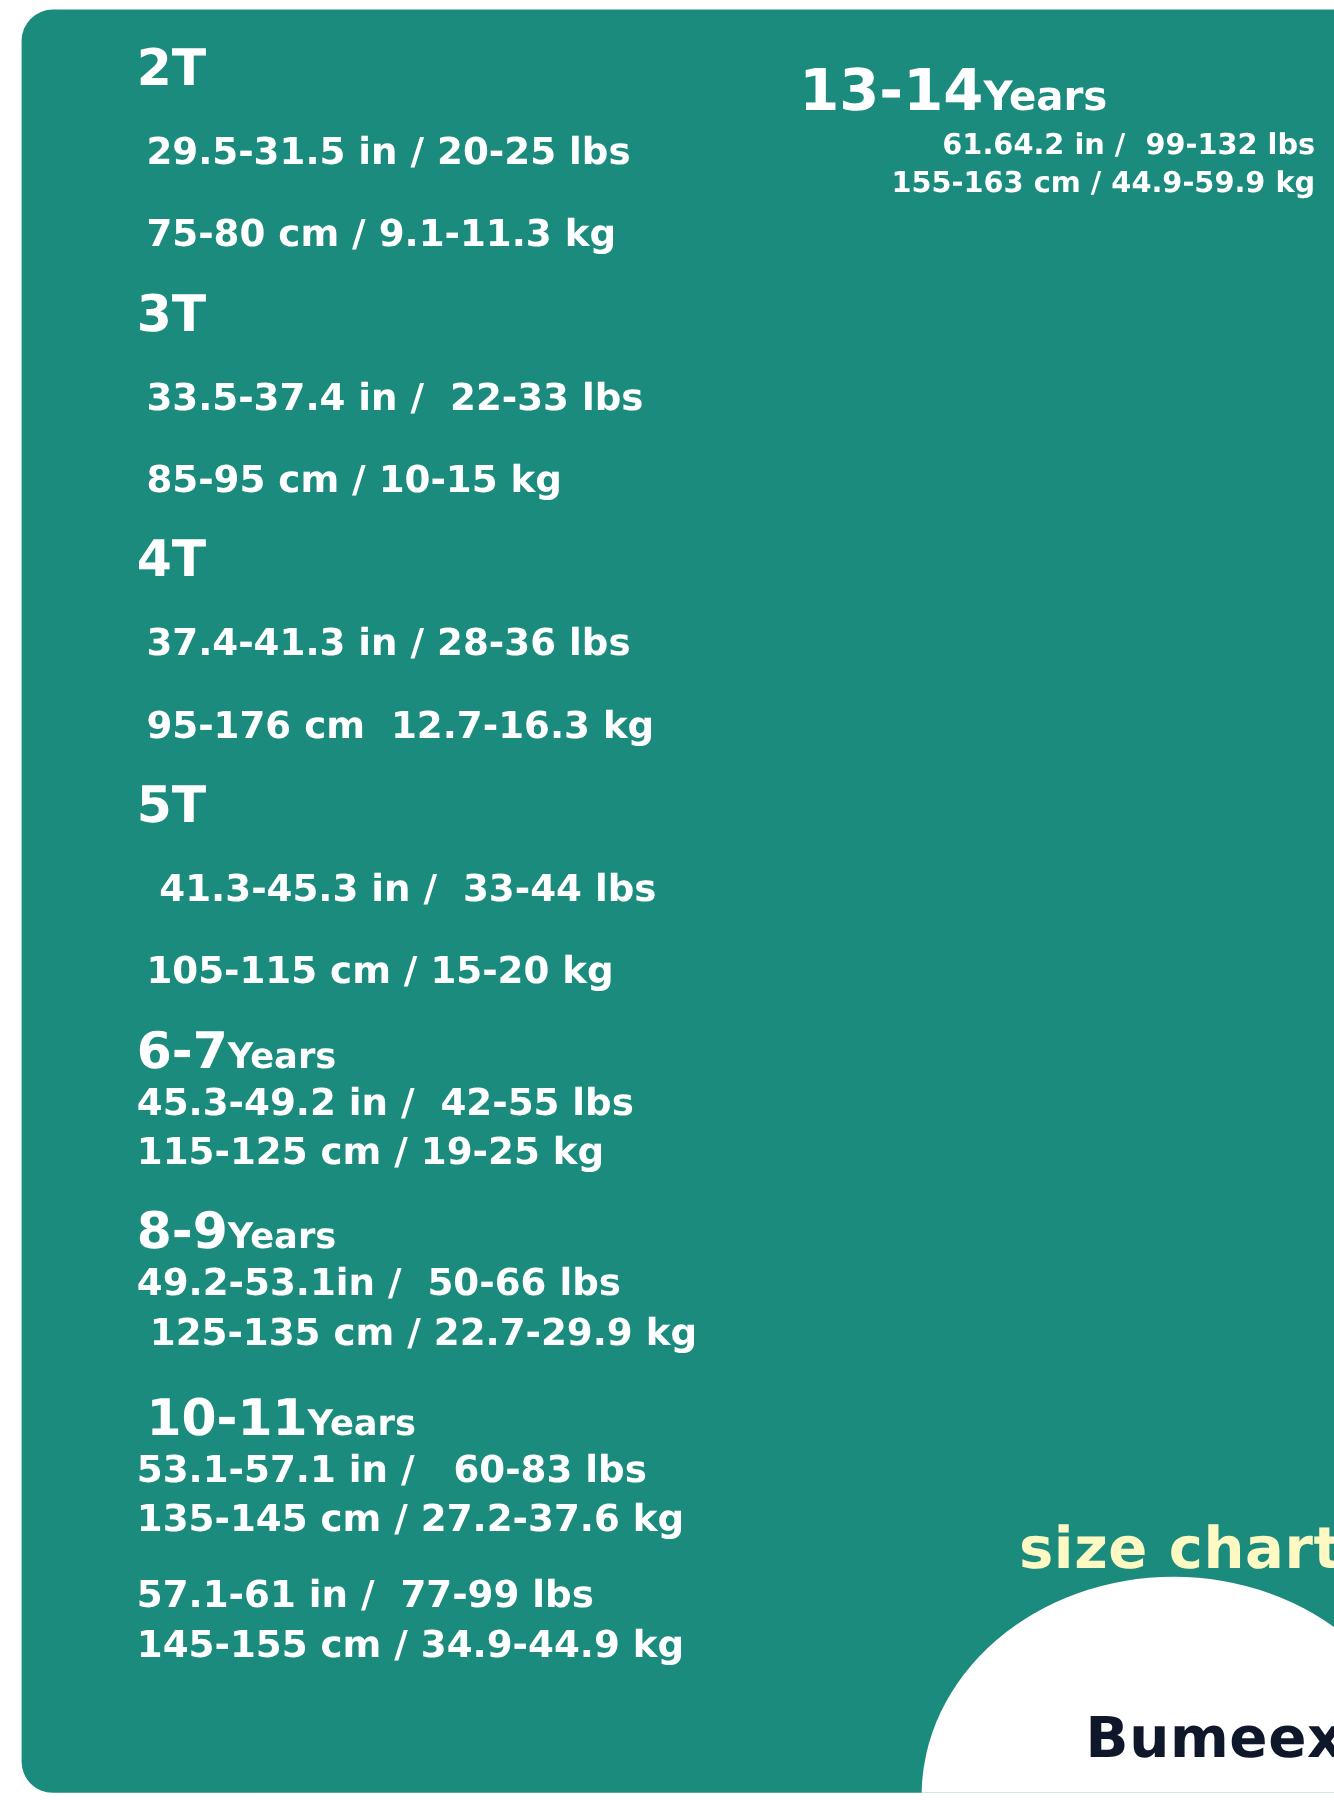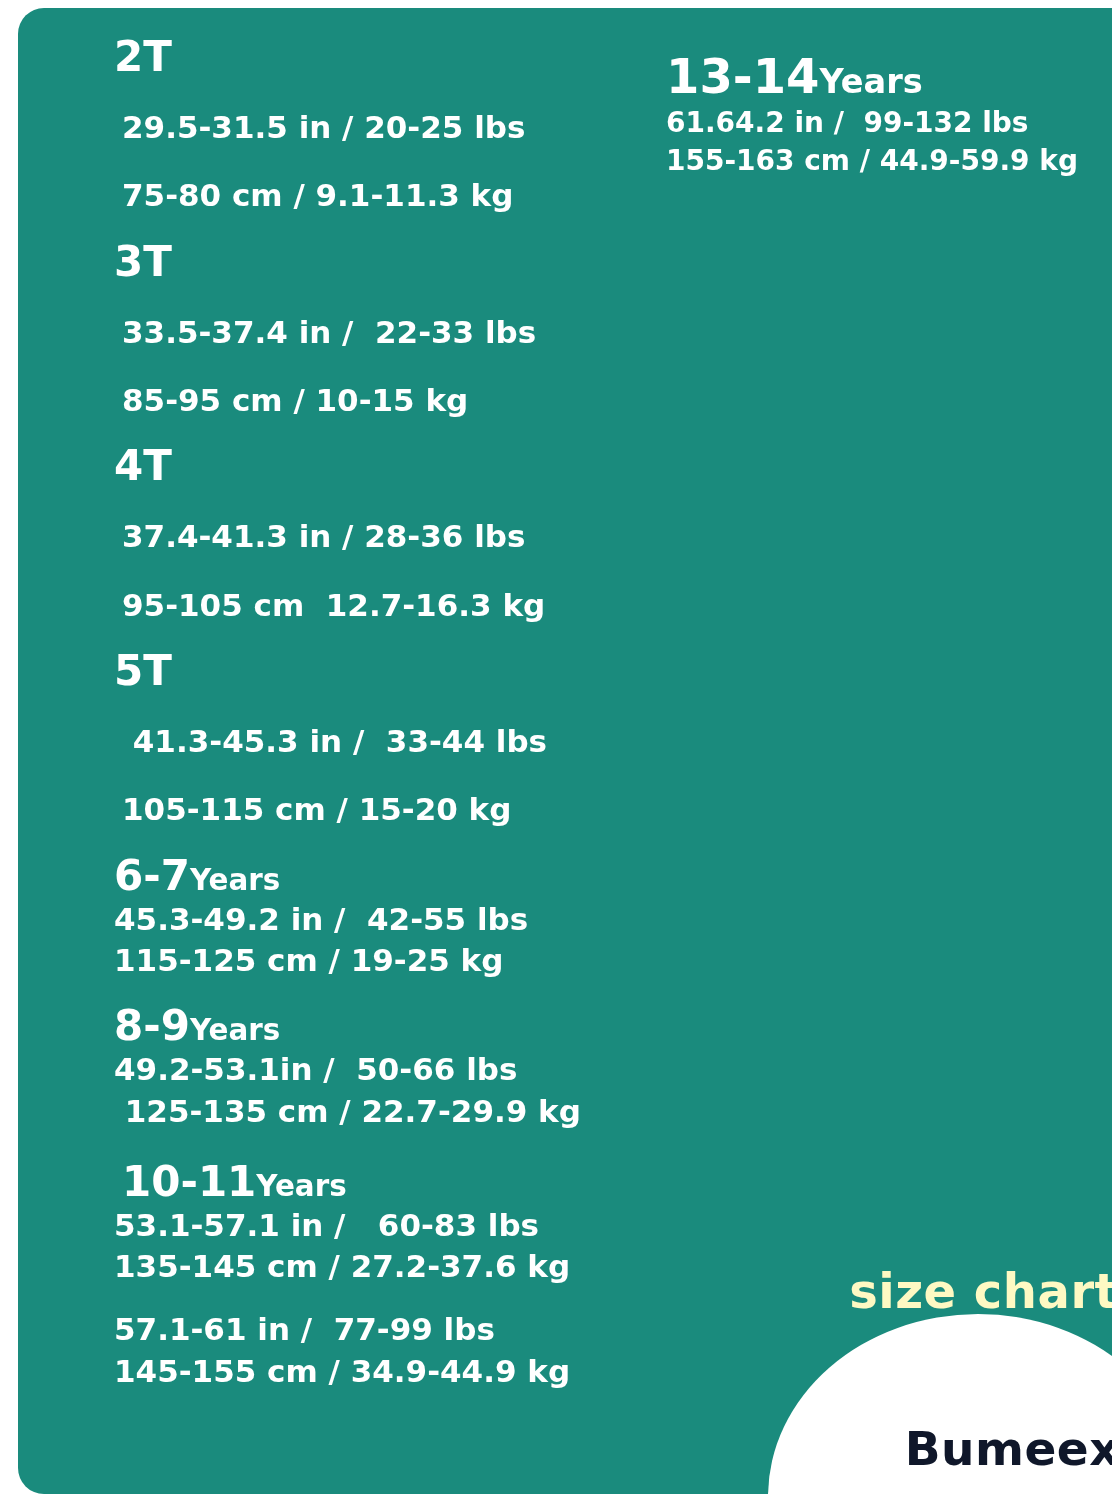--- a/index.html
+++ b/index.html
@@ -57,21 +57,21 @@
     color: #ffffff;
     white-space: pre;
   }
 
   
   .col-left .size-label { font-size: 42px; line-height: 1.10; }
   .col-left .line { font-size: 31px; line-height: 1.33; }
 
   
   .col-right .size-label { font-size: 48px; line-height: 1.12; }
-  .col-right .line { font-size: 28px; line-height: 1.35; }
+  .col-right .line { font-size: 24px; line-height: 1.35; text-align: right; }
 
   .e0 { margin-top: 12px; }
   .entry + .entry { margin-top: 22px; }
 
   .indent-1 { padding-left: 8px; margin-top: 27px; }
 
   .size-chart-text {
     position: absolute;
     right: 30px;
     bottom: 175px;
@@ -115,21 +115,21 @@
 
       <div class="entry">
         <div class="size-label"><span>3T</span><span class="unitword"></span></div>
         <div class="line indent-1">33.5-37.4 in /  22-33 lbs</div>
         <div class="line indent-1">85-95 cm / 10-15 kg</div>
       </div>
 
       <div class="entry">
         <div class="size-label"><span>4T</span><span class="unitword"></span></div>
         <div class="line indent-1">37.4-41.3 in / 28-36 lbs</div>
-        <div class="line indent-1">95-105 cm  12.7-16.3 kg</div>
+        <div class="line indent-1">95-176 cm  12.7-16.3 kg</div>
       </div>
 
       <div class="entry">
         <div class="size-label"><span>5T</span><span class="unitword"></span></div>
         <div class="line indent-1"> 41.3-45.3 in /  33-44 lbs</div>
         <div class="line indent-1">105-115 cm / 15-20 kg</div>
       </div>
 
       <div class="entry">
         <div class="size-label"><span>6-7</span><span class="unitword">Years</span></div>

